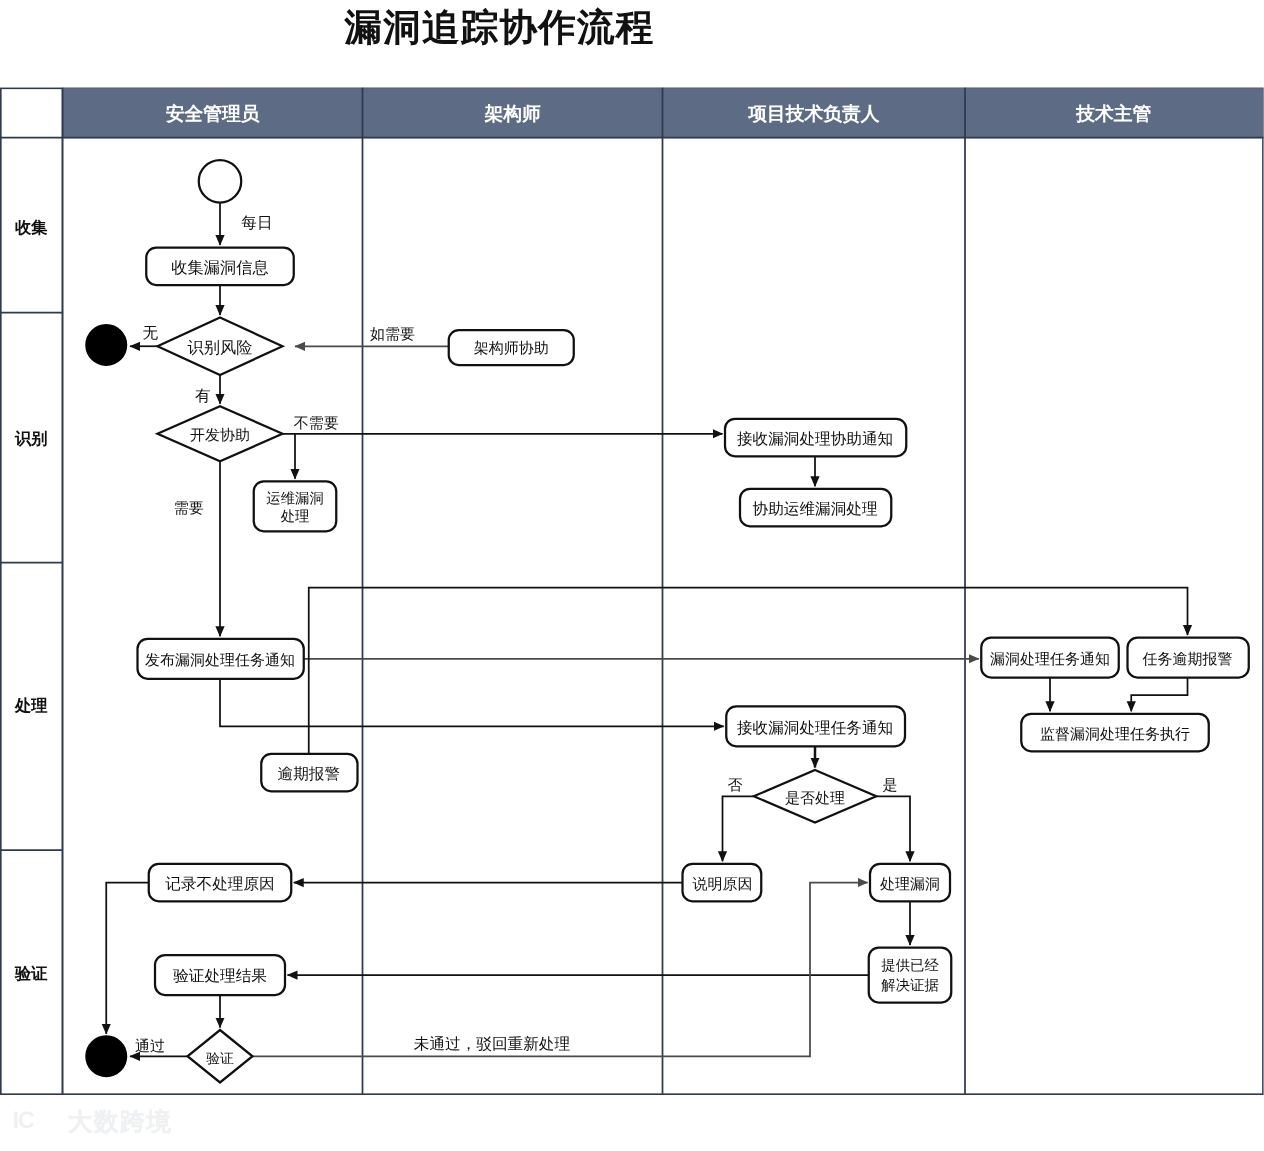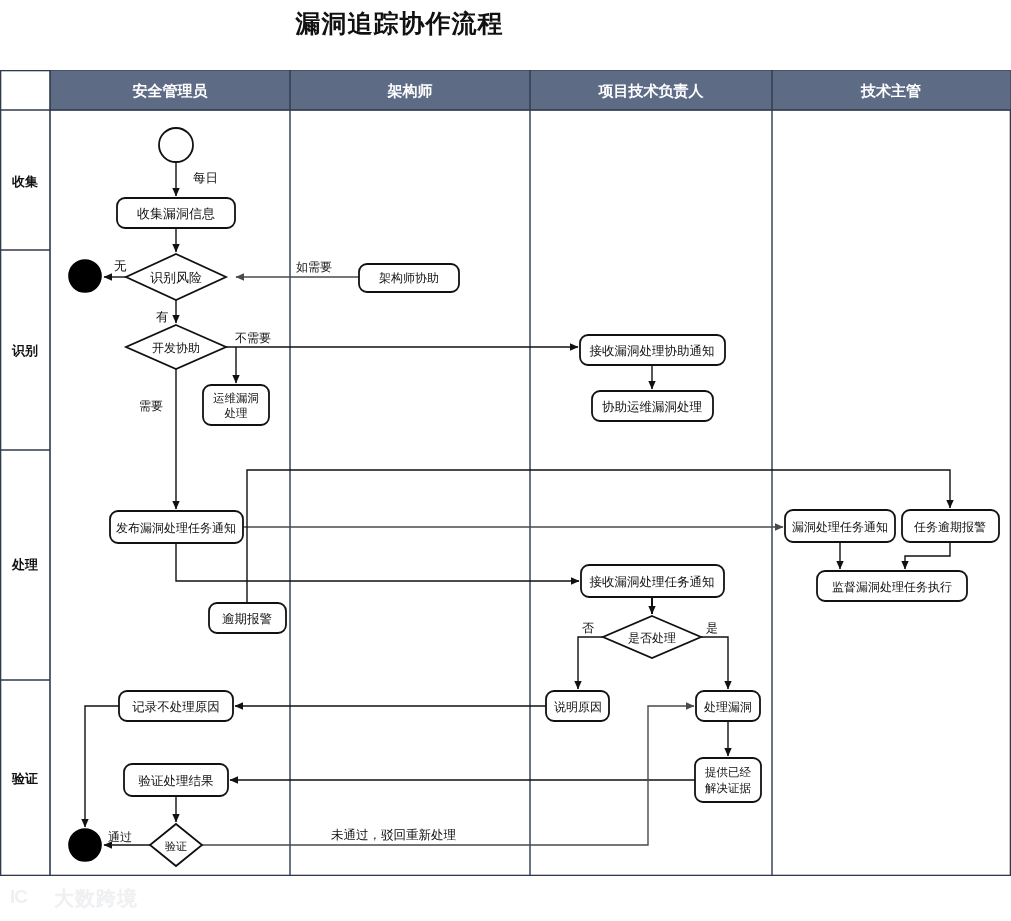--- a/index.html
+++ b/index.html
@@ -6,21 +6,21 @@
   html,body{margin:0;padding:0;}
   body{
     width:1011px;height:921px;
     background:#ffffff;
     font-family:"Liberation Sans","DejaVu Sans",sans-serif;
     overflow:hidden;position:relative;
   }
   #page-title{
     position:absolute;left:0;top:4px;width:799px;
     text-align:center;
-    font-size:25px;font-weight:700;color:#111111;
+    font-size:30px;font-weight:700;color:#111111;
     letter-spacing:1px;
     line-height:38px;
   }
   #diagram{position:absolute;left:0;top:70px;width:821px;height:806px;}
   #diagram svg{display:block;}
   #watermark{
     position:absolute;left:8px;top:882px;
     width:180px;height:32px;
     opacity:.55;
   }

